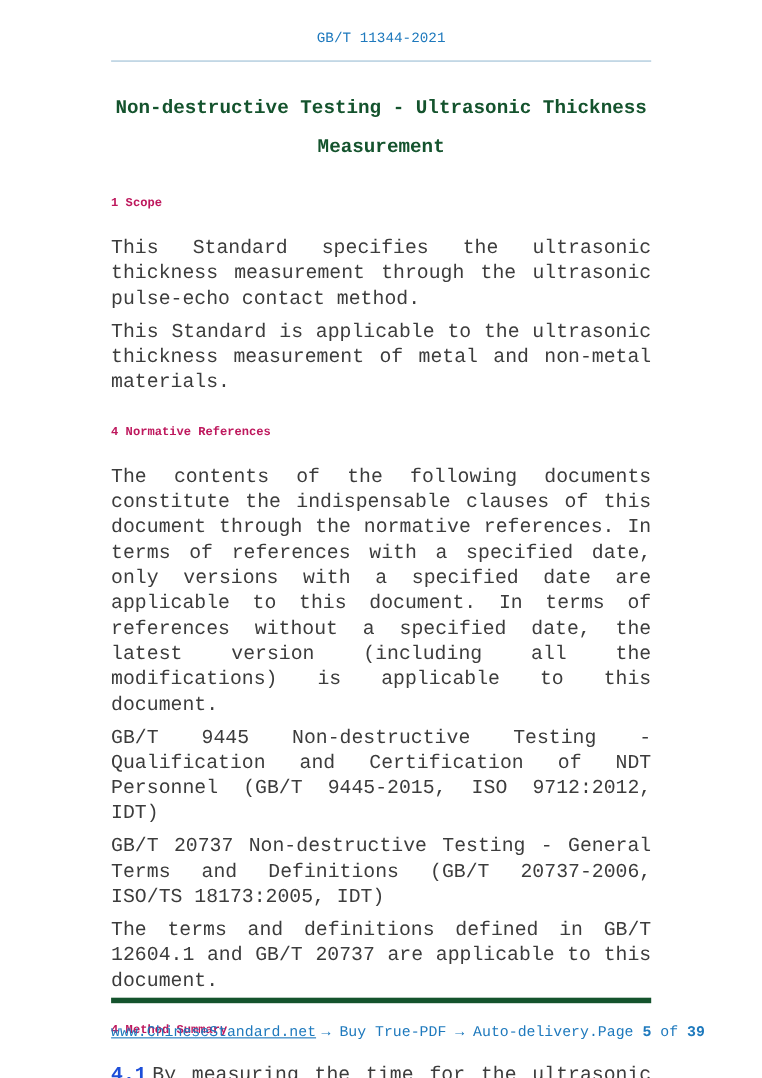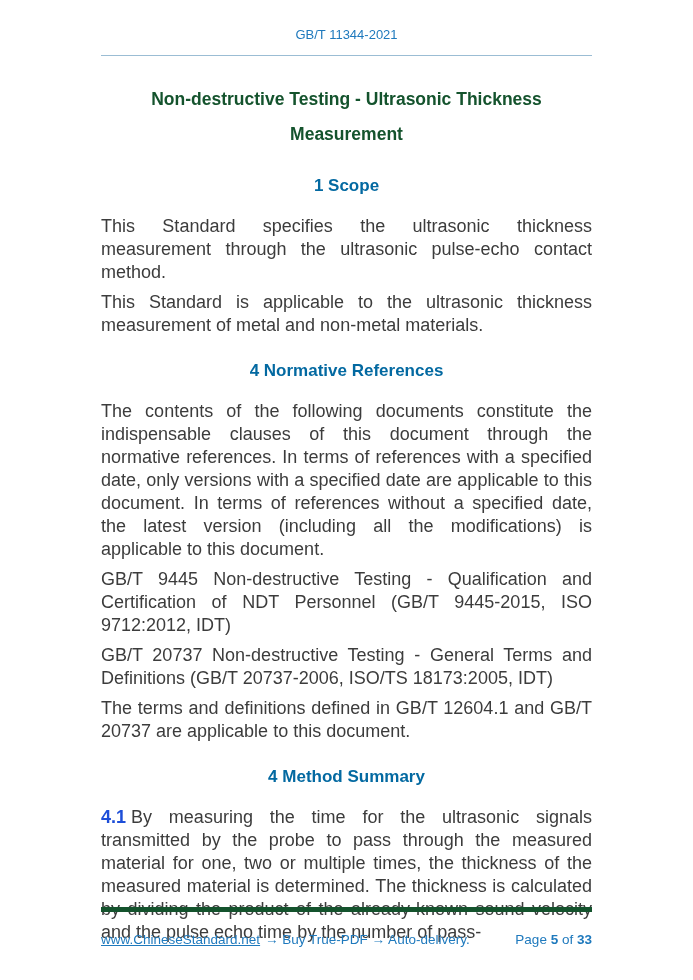--- a/index.html
+++ b/index.html
@@ -7,20 +7,21 @@
     width: 693px; height: 980px;
     background: #ffffff;
     font-family: "Liberation Sans", sans-serif;
     overflow: hidden;
   }
   .page {
     position: relative;
     width: 693px; height: 872px;
     background: #ffffff;
     padding: 27px 101px 0 101px;
+    font-family: Liberation Mono, monospace;
   }
   
   .doc-number {
     text-align: center;
     font-size: 13px;
     line-height: 15px;
     color: #1e79bd;
   }
   .header-rule {
     margin-top: 13px;
@@ -32,26 +33,25 @@
   .doc-title {
     margin-top: 26px;
     text-align: center;
     font-size: 17.5px;
     line-height: 35px;
     font-weight: bold;
     color: #14532d;
   }
   
   .section-heading {
-    font-size: 17px;
+    font-size: 11px;
     line-height: 21px;
     font-weight: bold;
-    color: #0369a1;
+    color: #be185d;
     margin: 23px 0 19px 0;
-    text-align: center;
   }
   .para {
     font-size: 18px;
     line-height: 23px;
     color: #3c3c3c;
     text-align: justify;
     margin: 0 0 7px 0;
   }
   .para .lead { font-weight: bold; color: #1d4ed8; margin-right: 5px; }
   
@@ -116,18 +116,18 @@
 
   <div class="footer">
     <div class="footer-row">
       <div class="footer-left">
         <a class="site-link">www.ChineseStandard.net</a><span class="footer-tagline">→ Buy True-PDF → Auto-delivery.</span>
       </div>
       <div class="page-indicator">
         <span>Page</span>
         <b>5</b>
         <span>of</span>
-        <b>33</b>
+        <b>39</b>
       </div>
     </div>
   </div>
 
 </div>
 
 </body></html>

